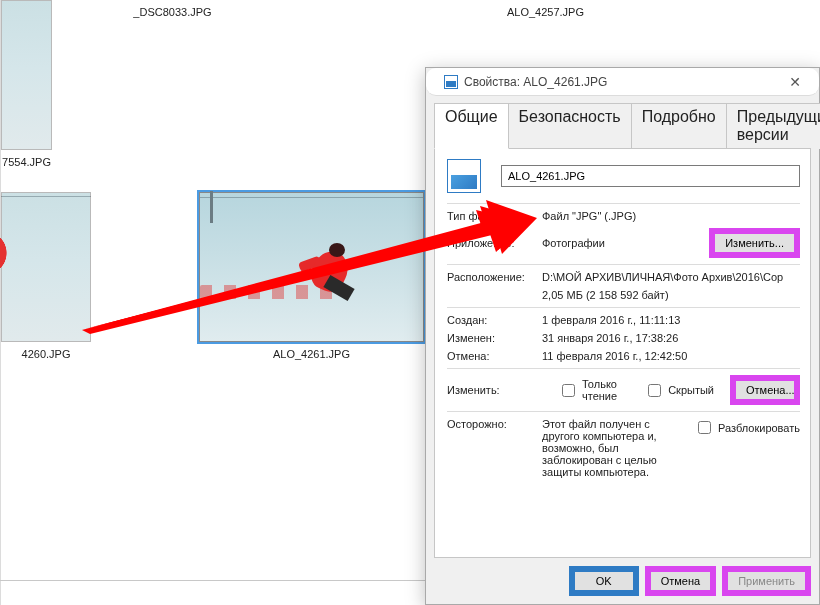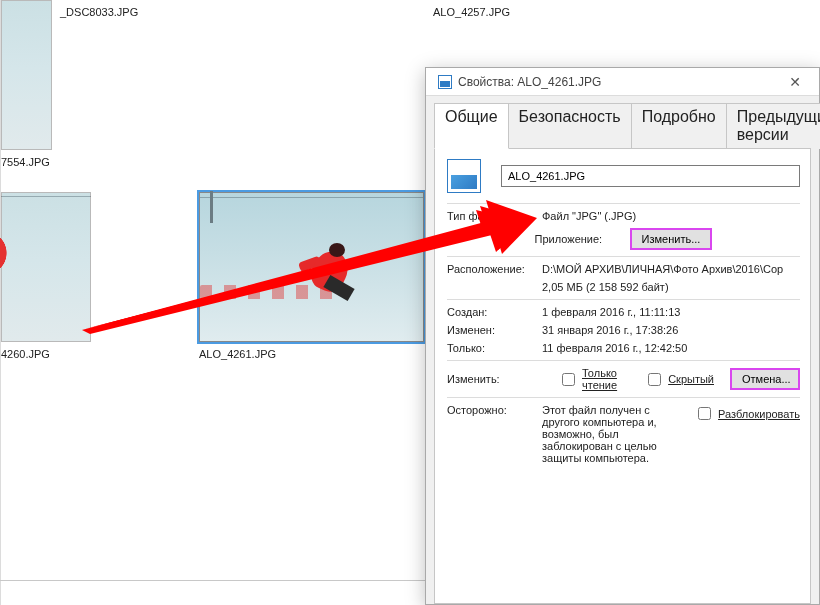--- a/index.html
+++ b/index.html
@@ -19,21 +19,21 @@
     width: 820px; height: 605px;
     display: flex;
     flex-wrap: wrap;
     align-content: flex-start;
     padding: 0 10px;
     border-left: 1px solid #dcdcdc;
   }
   .thumb {
     width: 225px;
     margin: 0 8px 12px 0;
-    text-align: left;
+    text-align: center;
     position: relative;
   }
   .thumb .img {
     width: 100%;
     height: 0;
     margin: 0 auto;
   }
   .thumb .label {
     margin-top: 6px;
     color: #222;
@@ -71,22 +71,23 @@
     left: 425px; top: 67px;
     width: 395px; height: 538px;
     background: #f0f0f0;
     border: 1px solid #a9a9a9;
     box-shadow: 0 4px 18px rgba(0,0,0,.25);
     display:flex; flex-direction: column;
   }
   .titlebar {
     height: 28px; background:#fff;
     display:flex; align-items:center;
-    padding: 0 6px 0 12px;
+    padding: 0 6px 0 18px;
     border-bottom: 1px solid #dcdcdc;
+    border-radius: 10px;
   }
   .titlebar .icon {
     width:14px;height:14px;border:1px solid #2e7bc4;margin-right:6px;position:relative;background:#fff;
   }
   .titlebar .icon::after{content:"";position:absolute;left:1px;bottom:1px;width:10px;height:6px;background:#2e7bc4;}
   .titlebar .txt { color:#444; font-size:12px; }
   .titlebar .close { margin-left:auto; width:36px; text-align:center; color:#555; font-size:14px; cursor:pointer;}
   .tabs {
     display:flex; padding: 6px 8px 0 8px; background:#f0f0f0;
   }
@@ -107,25 +108,25 @@
   }
   .filehead .bigicon::after{content:"";position:absolute;left:3px;right:3px;bottom:3px;height:14px;background:linear-gradient(135deg,#4aa0e0,#2e7bc4);}
   .filehead input{
     flex:1; height:22px; border:1px solid #7a7a7a; padding:2px 6px; font-size:11px;
   }
   hr.sep{border:none;border-top:1px solid #dcdcdc;margin:6px 0;}
   .row{display:flex;margin:6px 0;font-size:11px;color:#222;justify-content:center;}
   .row .k{width:95px;flex:none;}
   .row .v{flex:1;}
   .btn{
-    background:#e1e1e1;border:2px solid #d946ef;padding:3px 10px;font-size:11px;cursor:pointer;
+    background:#e1e1e1;border:6px solid #d946ef;padding:3px 10px;font-size:11px;cursor:pointer;
     min-width:70px;text-align:center;
   }
   .attrs{display:flex;align-items:flex-start;gap:16px;}
-  .chk{display:inline-flex;align-items:center;gap:4px;text-decoration:underline;}
+  .chk{display:inline-flex;align-items:center;gap:4px;}
   .chk input{width:13px;height:13px;}
   .warn .v{color:#222;}
   .buttons{
     display:flex;justify-content:flex-end;gap:6px;padding:8px;background:#f0f0f0;
     border-top:0;
   }
   .btn.def{border-color:#2e7bc4;}
   .btn.disabled{color:#888;}
   
   .arrow{
@@ -214,20 +215,21 @@
       <div class="bigicon"></div>
       <input type="text" value="ALO_4261.JPG" style="">
     </div>
     <hr class="sep">
     <div class="row">
         <div class="k">Тип файла:</div>
         <div class="v">Файл "JPG" (.JPG)</div>
       </div>
     <div class="row" style="align-items:center">
       <div class="k">Приложение:</div>
+      <div class="v">Фотографии</div>
       <button class="btn">Изменить...</button>
     </div>
     <hr class="sep">
     <div class="row">
         <div class="k">Расположение:</div>
         <div class="v" style="white-space:nowrap;overflow:hidden">D:\МОЙ АРХИВ\ЛИЧНАЯ\Фото Архив\2016\Cop</div>
       </div>
     <div class="row">
         <div class="k"></div>
         <div class="v">2,05 МБ (2 158 592 байт)</div>
@@ -235,21 +237,21 @@
     <hr class="sep">
     <div class="row">
         <div class="k">Создан:</div>
         <div class="v">1 февраля 2016 г., 11:11:13</div>
       </div>
     <div class="row">
         <div class="k">Изменен:</div>
         <div class="v">31 января 2016 г., 17:38:26</div>
       </div>
     <div class="row">
-        <div class="k">Только:</div>
+        <div class="k">Отмена:</div>
         <div class="v">11 февраля 2016 г., 12:42:50</div>
       </div>
     <hr class="sep">
     <div class="row attrs" style="align-items:center">
       <div class="k">Изменить:</div>
       <label class="chk">
           <input type="checkbox" style="">
           <span>Только чтение</span>
         </label>
       <label class="chk">
@@ -261,13 +263,18 @@
     <hr class="sep">
     <div class="row warn" style="align-items:flex-start">
       <div class="k">Осторожно:</div>
       <div class="v" style="padding-right:6px">Этот файл получен с другого компьютера и, возможно, был заблокирован с целью защиты компьютера.</div>
       <label class="chk" style="align-self:flex-start">
           <input type="checkbox" style="">
           <span>Разблокировать</span>
         </label>
     </div>
   </div>
+  <div class="buttons">
+    <button class="btn def">OK</button>
+    <button class="btn">Отмена</button>
+    <button class="btn disabled">Применить</button>
+  </div>
 </div>
 
 </body></html>

